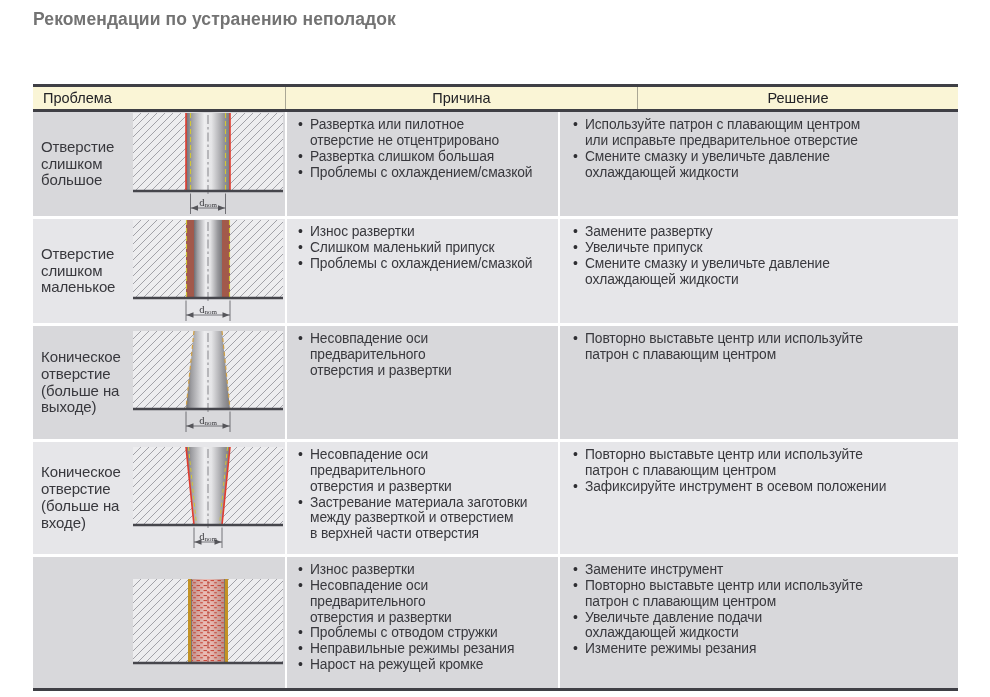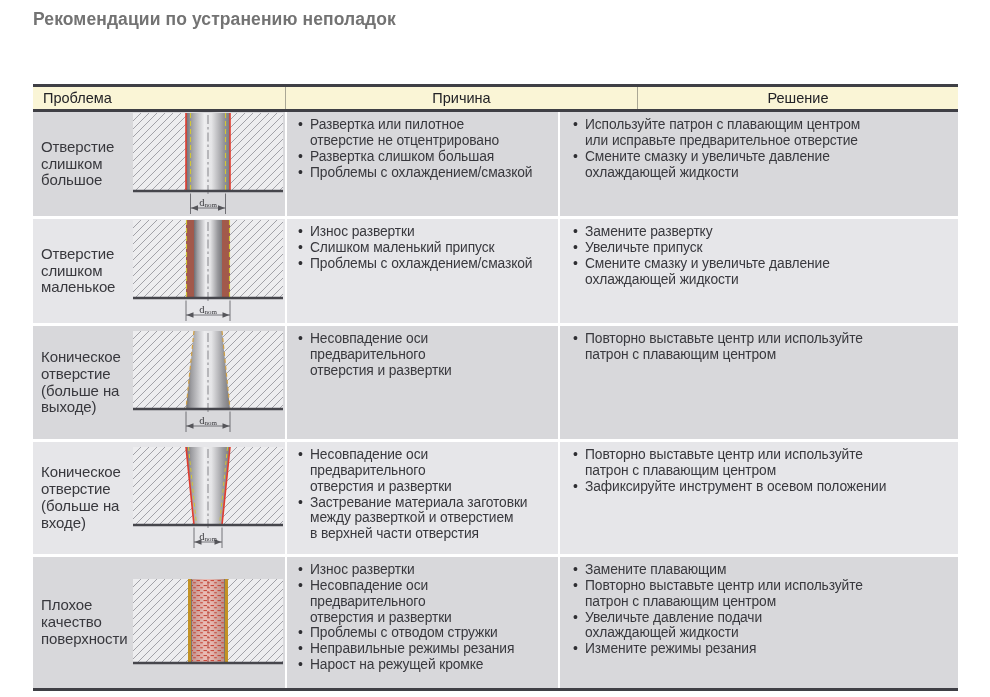--- a/index.html
+++ b/index.html
@@ -258,23 +258,20 @@
           <div class="cell cell-solutions">
             <ul class="blist">
               <li>Повторно выставьте центр или используйте
 патрон с плавающим центром</li>
               <li>Зафиксируйте инструмент в осевом положении</li>
             </ul>
           </div>
         </div>
         <div class="trow odd" style="min-height: 131px;">
           <div class="cell cell-problem">
-            <div class="plabel">Плохое
-качество
-поверхности</div>
             <div class="diag"><svg viewBox="0 0 150 88" width="150" height="88">
                 <defs>
                   <pattern id="hp4" width="8" height="8" patternUnits="userSpaceOnUse">
                     <rect width="8" height="8" fill="#ededef"></rect>
                     <path d="M0,8 L8,0 M-1,1 L1,-1 M7,9 L9,7" stroke="#9a9aa0" stroke-width="0.9" fill="none"></path>
                   </pattern>
                   <linearGradient id="gr4" x1="0" y1="0" x2="1" y2="0">
                     <stop offset="0" stop-color="#6f6f74"></stop>
                     <stop offset="0.12" stop-color="#9c9ca0"></stop>
                     <stop offset="0.42" stop-color="#eeeef0"></stop>
@@ -305,21 +302,21 @@
               <li>Несовпадение оси
 предварительного
 отверстия и развертки</li>
               <li>Проблемы с отводом стружки</li>
               <li>Неправильные режимы резания</li>
               <li>Нарост на режущей кромке</li>
             </ul>
           </div>
           <div class="cell cell-solutions">
             <ul class="blist">
-              <li>Замените плавающим</li>
+              <li>Замените инструмент</li>
               <li>Повторно выставьте центр или используйте
 патрон с плавающим центром</li>
               <li>Увеличьте давление подачи
 охлаждающей жидкости</li>
               <li>Измените режимы резания</li>
             </ul>
           </div>
         </div>
       </div>
   </div>

